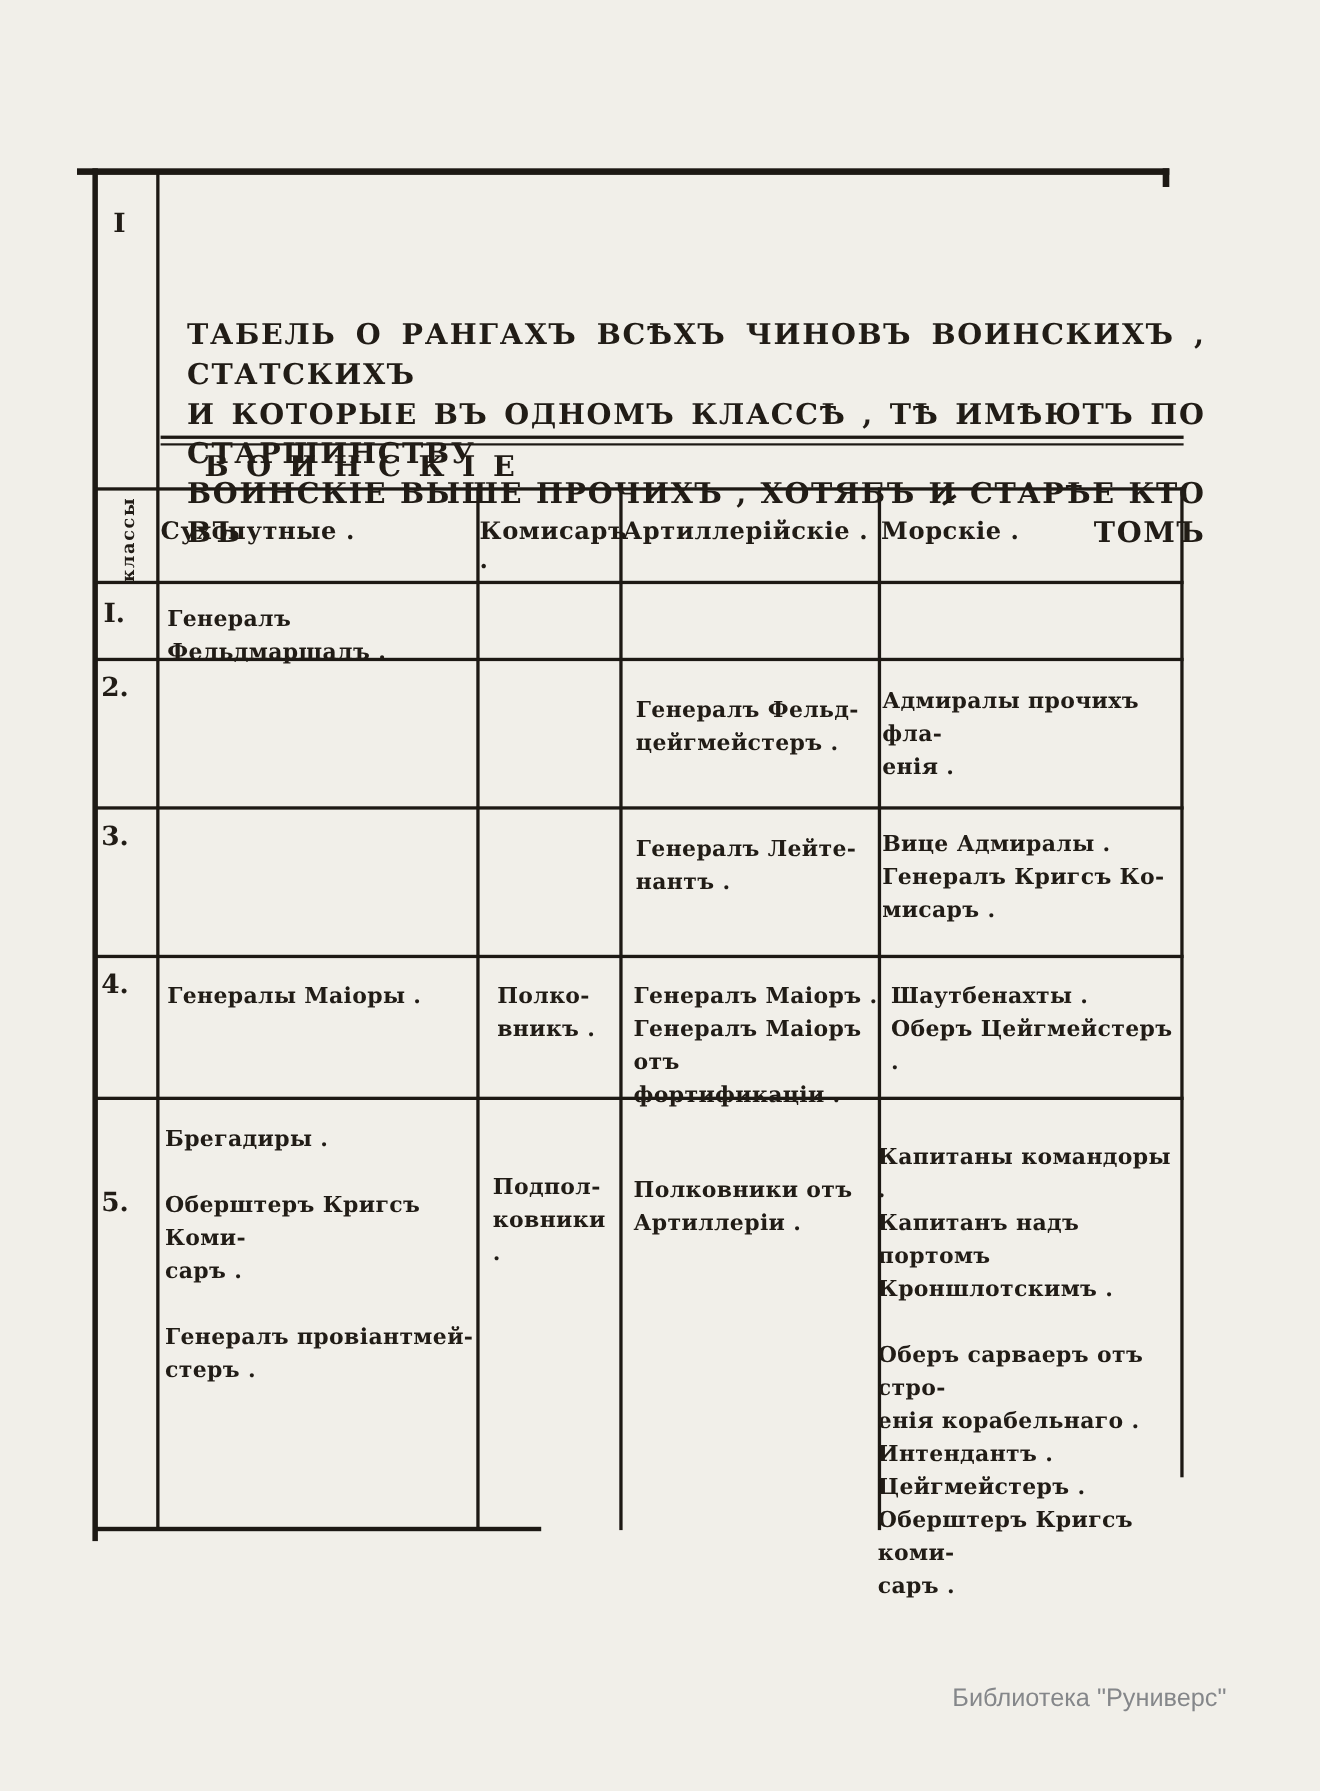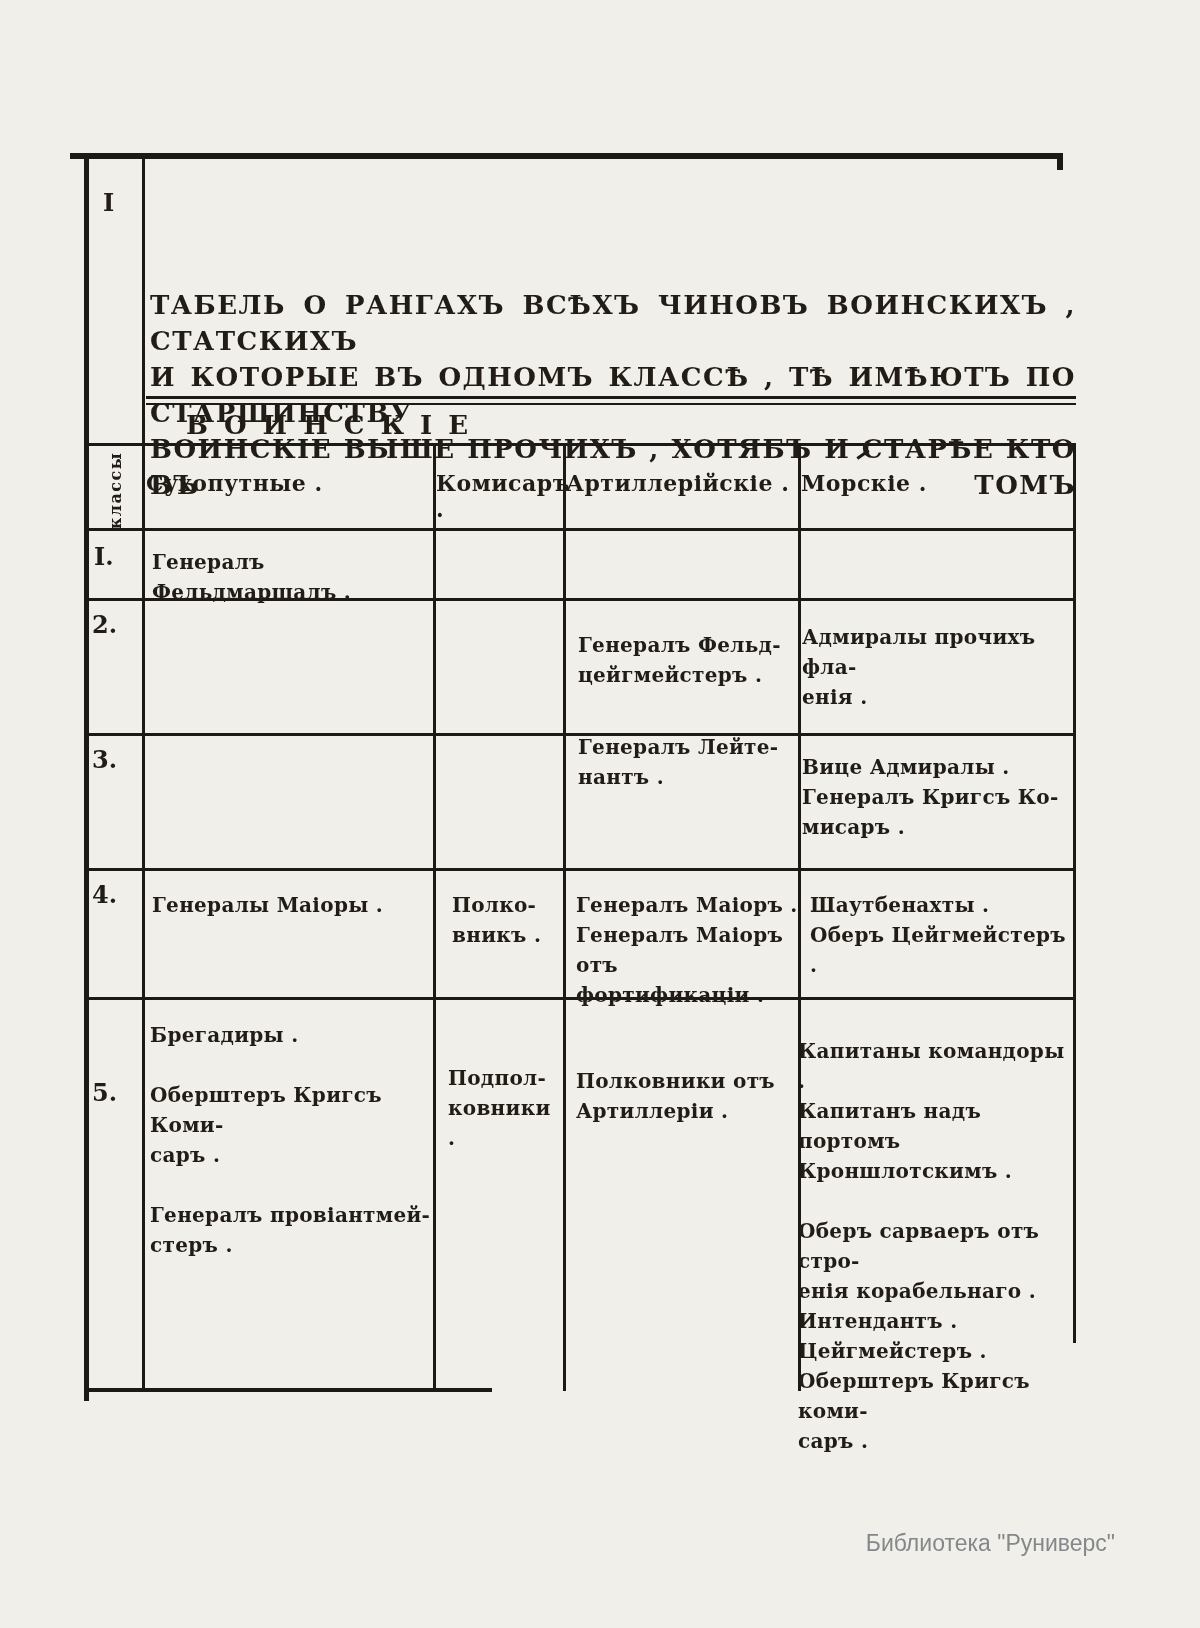--- a/index.html
+++ b/index.html
@@ -8,21 +8,21 @@
     position:relative;
     background:#f1efe9;
     font-family:"DejaVu Serif","Liberation Serif",serif;
     color:#211c16;
     overflow:hidden;
   }
   .sheet { position:absolute; inset:0; }
   .rule { position:absolute; background:#1d1914; }
   .txt  { position:absolute; font-weight:bold; }
   .page-number { font-size:24px; }
-  .title-block { line-height:36px; font-size:26px; letter-spacing:1.5px; }
+  .title-block { line-height:36px; font-size:26px; letter-spacing:1.5px;margin-left:20px; }
   .title-line { text-align:justify; text-align-last:justify; }
   .section-header { font-size:26px; letter-spacing:16px; text-align:left;padding-left:40px; }
   .col-header { font-size:22px; letter-spacing:0.5px; }
   .class-num { font-size:24px; }
   .cell { font-size:20px; line-height:30px; white-space:pre-line; letter-spacing:0.3px; }
   .vertical-wrap { position:absolute; display:flex; align-items:center; justify-content:center; }
   .vertical-wrap span { transform:rotate(-90deg); font-size:16px; font-weight:bold; letter-spacing:1.5px; white-space:nowrap; }
   .ink-mark { position:absolute; width:14px; height:3px; background:#1d1914; transform:rotate(-35deg); }
   .watermark {
     position:absolute; left:790px; top:1530px; width:325px;
@@ -76,21 +76,21 @@
   <div class="txt class-num" style="left:94px;top:542px">I.</div>
   <div class="txt cell" style="left:152px;top:547px;width:290px">Генералъ Фельдмаршалъ .</div>
 
   <div class="txt class-num" style="left:92px;top:610px">2.</div>
   <div class="txt cell" style="left:578px;top:630px;width:218px">Генералъ Фельд-
 цейгмейстеръ .</div>
   <div class="txt cell" style="left:802px;top:622px;width:272px">Адмиралы прочихъ фла-
 енія .</div>
 
   <div class="txt class-num" style="left:92px;top:745px">3.</div>
-  <div class="txt cell" style="left:578px;top:732px;width:218px">Генералъ  Лейте-
+  <div class="txt cell" style="left:578px;top:756px;width:218px">Генералъ  Лейте-
 нантъ .</div>
   <div class="txt cell" style="left:802px;top:752px;width:272px">Вице  Адмиралы .
 Генералъ  Кригсъ  Ко-
 мисаръ .</div>
 
   <div class="txt class-num" style="left:92px;top:880px">4.</div>
   <div class="txt cell" style="left:152px;top:890px;width:292px">Генералы Маіоры .</div>
   <div class="txt cell" style="left:452px;top:890px;width:110px">Полко-
 вникъ .</div>
   <div class="txt cell" style="left:576px;top:890px;width:222px">Генералъ  Маіоръ .

